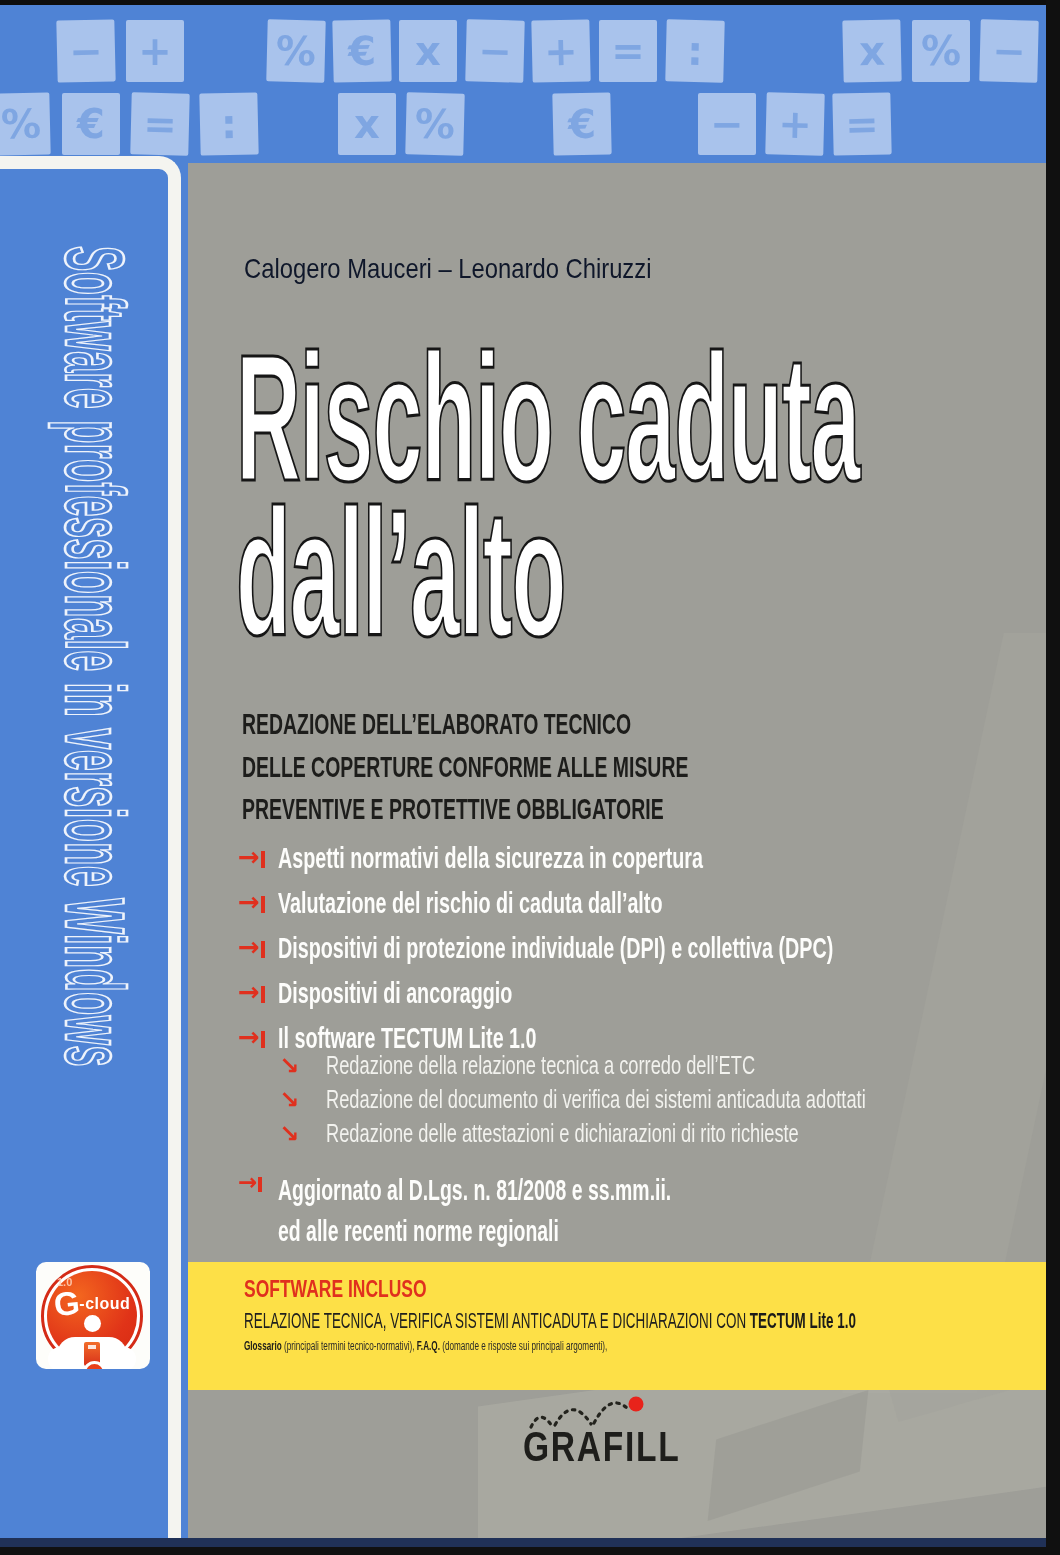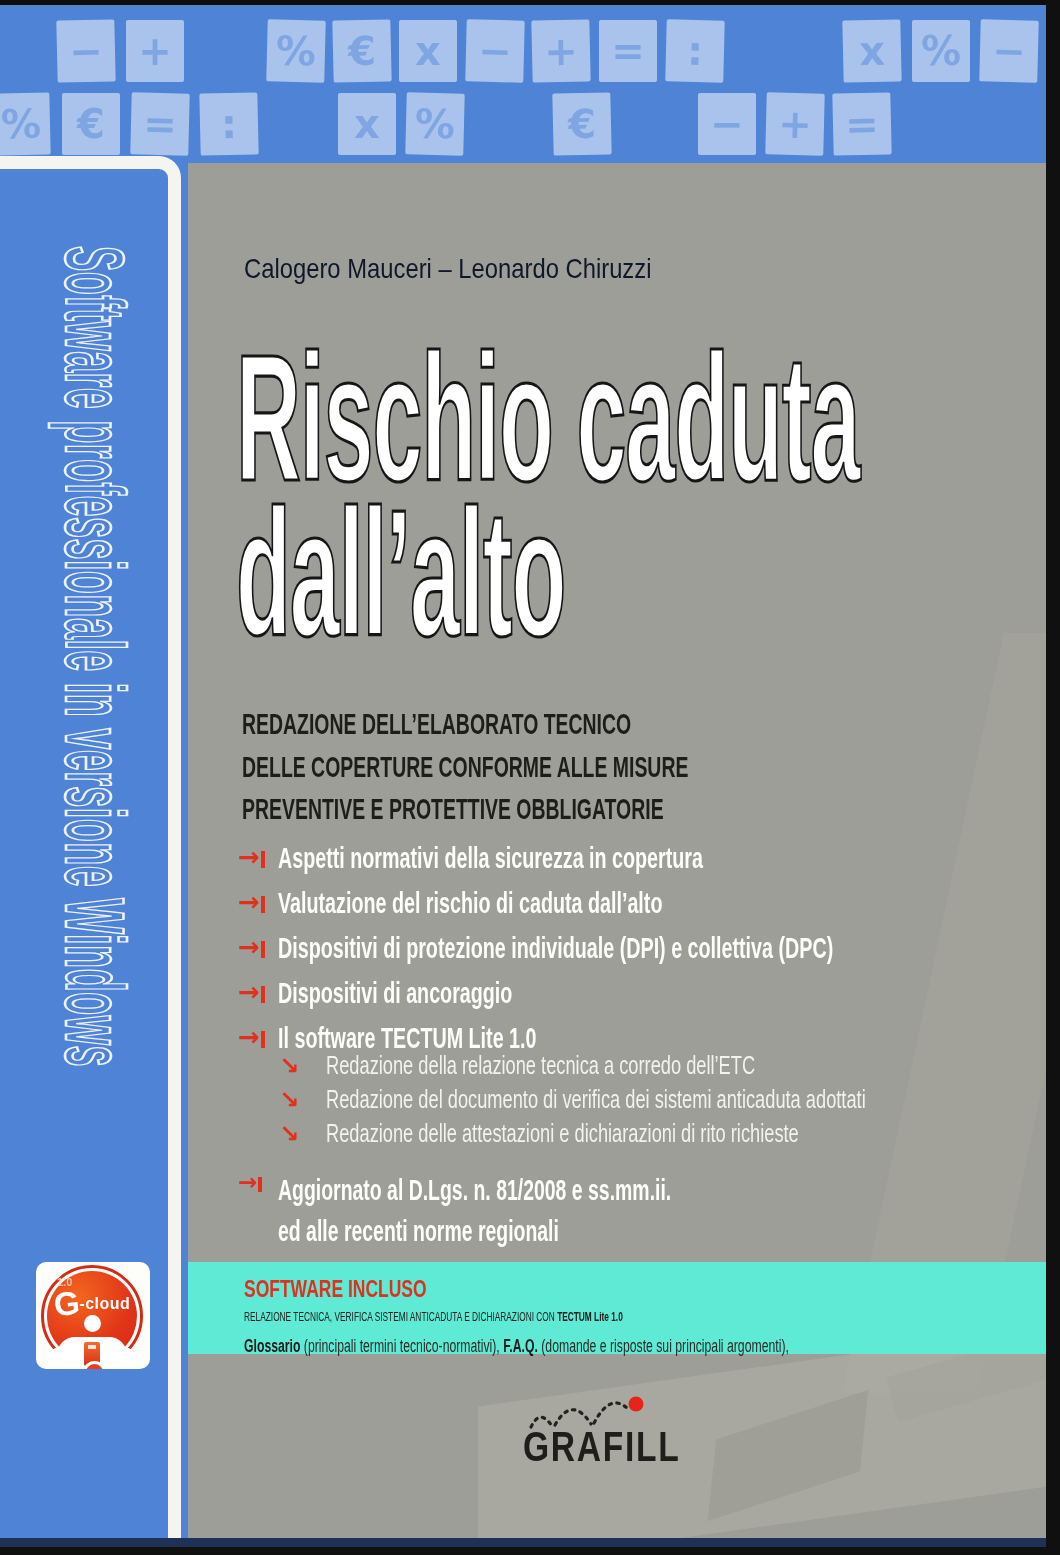--- a/index.html
+++ b/index.html
@@ -73,26 +73,26 @@
   .sb-icon{width:46px;flex:0 0 46px;color:#e0301e;font-family:"DejaVu Sans",sans-serif;font-weight:bold;font-size:24px;}
   .sb-icon .arr-diag{display:inline-block;transform:rotate(45deg);}
   .sb-label{color:#f2f2ee;font-size:25px;transform:scale(0.73,1.03);}
 
   .update{position:absolute;left:50px;top:1007px;display:flex;align-items:flex-start;}
   .update .b-icon{font-size:23px;}
   .update .b-icon .bar{height:15px;}
   .u-label{color:#fdfdfb;font-weight:bold;font-size:27px;line-height:38px;transform:scale(0.72,1.08);transform-origin:0 0;}
 
   
-  .softbox{position:absolute;left:0;top:1099px;width:858px;height:92px;background:#5eead4;
+  .softbox{position:absolute;left:0;top:1099px;width:858px;height:128px;background:#fde047;
            box-sizing:border-box;padding:13px 0 0 56px;}
   .box-heading{color:#e0301e;font-weight:bold;font-size:23px;transform:scale(0.76,1.05);transform-origin:0 0;white-space:nowrap;}
-  .box-subject{margin-top:7px;color:#20201e;font-size:13px;}
+  .box-subject{margin-top:7px;color:#20201e;font-size:21px;}
   .box-subject .cond{transform:scale(0.64,1.05);}
-  .box-feats{margin-top:9px;color:#2a2a27;font-size:18px;line-height:27px;}
+  .box-feats{color:#2a2a27;font-size:12px;line-height:27px;}
   .box-feats .cond{transform:scale(0.68,1.0);}
   .box-feats b, .box-subject b{font-weight:bold;color:#1b1b19;}
 
   
   .grafill-wrap{position:absolute;left:0;top:1228px;width:858px;display:flex;justify-content:center;}
   .glogo{position:relative;padding-top:32px;}
   .glogo-arcs{position:absolute;left:2px;top:0;}
   .glogo-text{font-size:40px;font-weight:bold;letter-spacing:2px;color:#1e1e1b;
               transform:scale(0.84,1.05);transform-origin:0 0;white-space:nowrap;}
 

